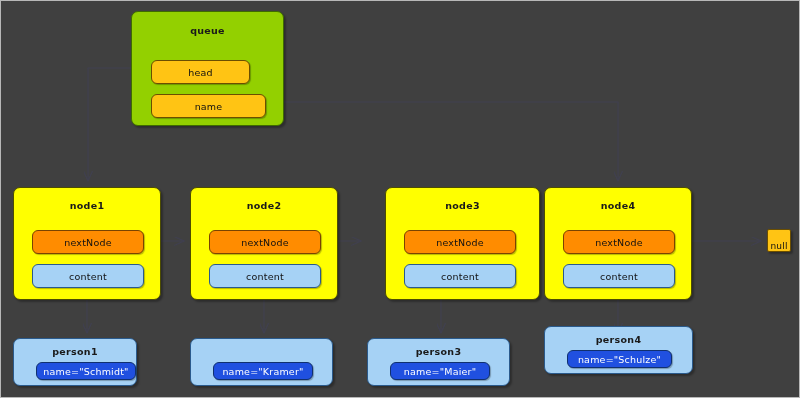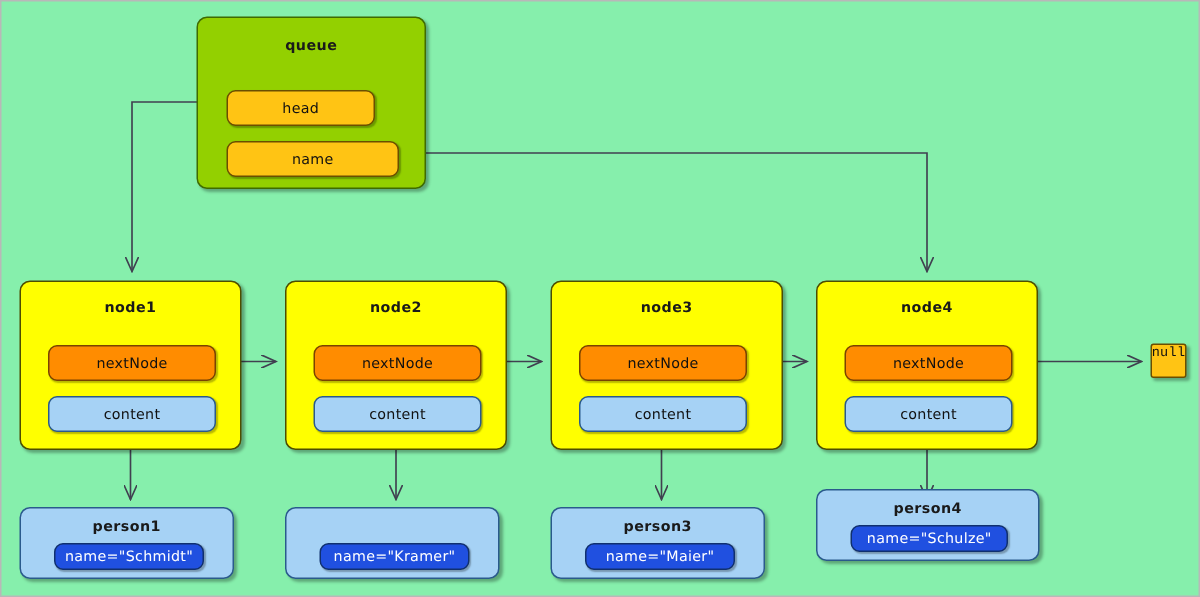--- a/index.html
+++ b/index.html
@@ -4,21 +4,21 @@
 <style>
   html, body {
     margin: 0;
     padding: 0;
     background: #ffffff;
   }
   #canvas {
     position: relative;
     width: 800px;
     height: 398px;
-    background: #86efac;
+    background: #404040;
     border: 1px solid #b8b8b8;
     box-sizing: border-box;
     overflow: hidden;
     font-family: "DejaVu Sans", "Liberation Sans", sans-serif;
   }
   #wires {
     position: absolute;
     left: 0;
     top: 0;
     width: 800px;
@@ -95,23 +95,22 @@
     border-color: #10306f;
   }
   .person-slot .slot-label { color: #ffffff; }
 
   
   .null-box {
     background: #ffc414;
     border-color: #6b4e00;
     border-radius: 2px;
     display: flex;
-    align-items: flex-start;
+    align-items: flex-end;
     justify-content: center;
-    font-family: Liberation Mono, monospace;
   }
   .null-box .slot-label { font-size: 9px; }
 </style>
 </head>
 <body>
 
 <div id="canvas">
 
   <svg id="wires" viewBox="0 0 800 398" xmlns="http://www.w3.org/2000/svg">
     <defs>
@@ -160,21 +159,21 @@
   <div class="box node-box" style="left:189px; top:186px; width:148px; height:113px;">
     <div class="title" style="top:12px;">node2</div>
     <div class="slot slot-next" style="left:18px; top:42px; width:112px; height:24px;">
       <span class="slot-label">nextNode</span>
     </div>
     <div class="slot slot-content" style="left:18px; top:76px; width:112px; height:24px;">
       <span class="slot-label">content</span>
     </div>
   </div>
 
-  <div class="box node-box" style="left:366px; top:186px; width:155px; height:113px;">
+  <div class="box node-box" style="left:384px; top:186px; width:155px; height:113px;">
     <div class="title" style="top:12px;">node3</div>
     <div class="slot slot-next" style="left:18px; top:42px; width:112px; height:24px;">
       <span class="slot-label">nextNode</span>
     </div>
     <div class="slot slot-content" style="left:18px; top:76px; width:112px; height:24px;">
       <span class="slot-label">content</span>
     </div>
   </div>
 
   <div class="box node-box" style="left:543px; top:186px; width:148px; height:113px;">
@@ -184,21 +183,21 @@
     </div>
     <div class="slot slot-content" style="left:18px; top:76px; width:112px; height:24px;">
       <span class="slot-label">content</span>
     </div>
   </div>
 
   <div class="box null-box" style="left:766px; top:228px; width:24px; height:23px;">
     <span class="slot-label">null</span>
   </div>
 
-  <div class="box person-box" style="left:12px; top:337px; width:143px; height:48px;">
+  <div class="box person-box" style="left:12px; top:337px; width:124px; height:48px;">
     <div class="title" style="top:7px;">person1</div>
     <div class="slot person-slot" style="left:22px; top:23px; width:100px; height:18px;">
       <span class="slot-label">name="Schmidt"</span>
     </div>
   </div>
 
   <div class="box person-box" style="left:189px; top:337px; width:143px; height:48px;">
     <div class="slot person-slot" style="left:22px; top:23px; width:100px; height:18px;">
       <span class="slot-label">name="Kramer"</span>
     </div>

